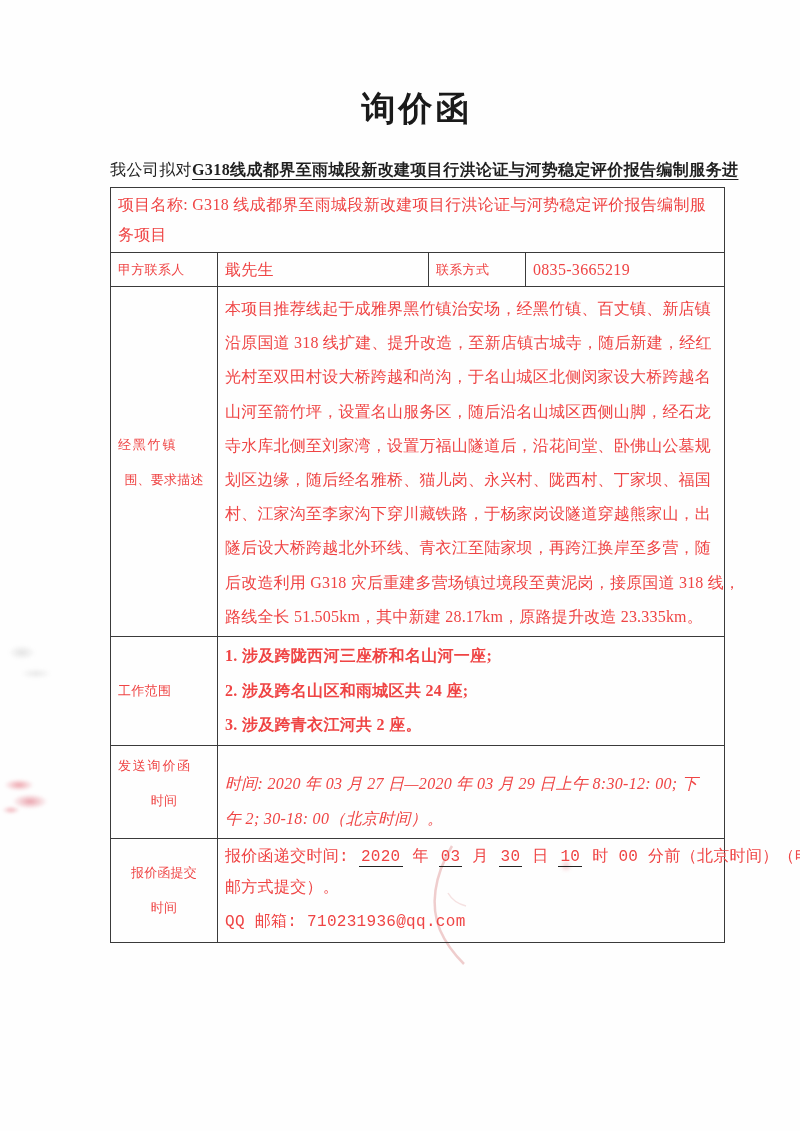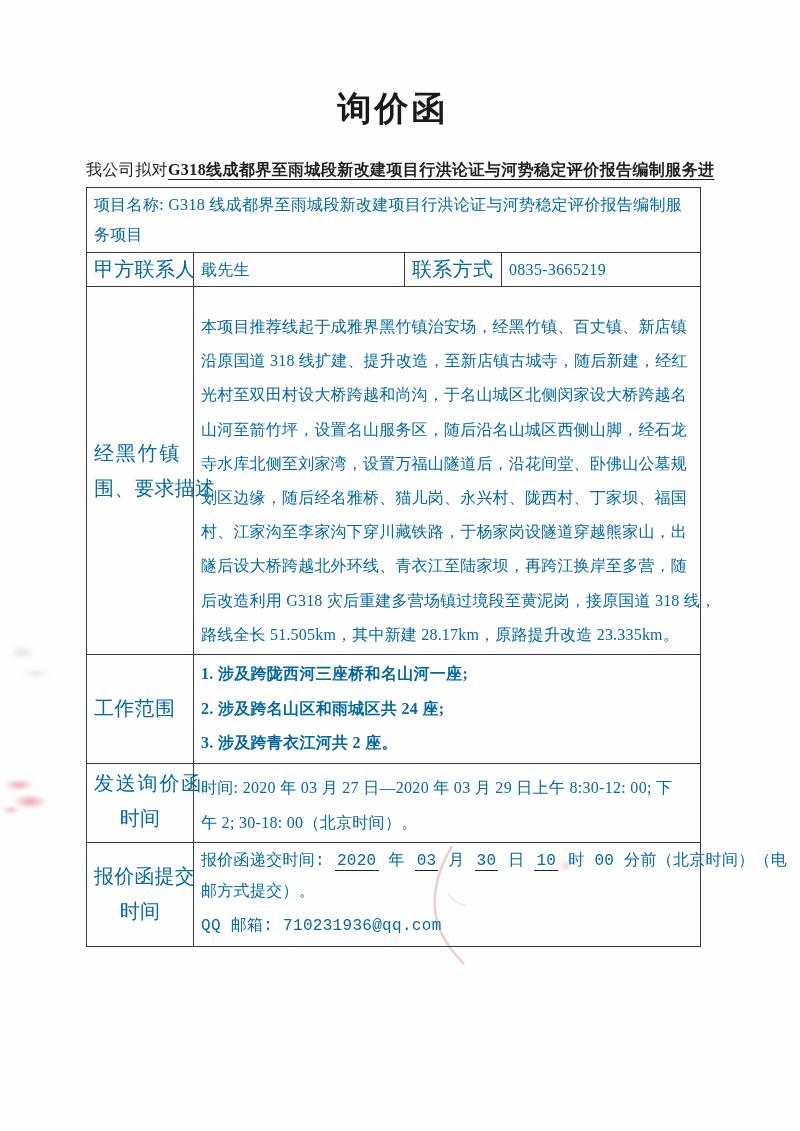--- a/index.html
+++ b/index.html
@@ -9,21 +9,21 @@
     width: 800px;
     height: 1131px;
     margin: 0 auto;
     background: #fefefe;
     overflow: hidden;
     font-family: "Liberation Serif", "DejaVu Serif", serif;
     color: #222;
   }
   .content {
     position: absolute;
-    left: 86px;
+    left: 110px;
     top: 86px;
     width: 614px;
   }
   .doc-title {
     text-align: center;
     font-size: 34px;
     font-weight: bold;
     letter-spacing: 3px;
     color: #1a1a1a;
     height: 46px;
@@ -43,37 +43,37 @@
     text-decoration: underline;
     text-underline-offset: 4px;
     text-decoration-thickness: 1px;
     font-weight: bold;
   }
   table.inquiry {
     border-collapse: collapse;
     width: 614px;
     table-layout: fixed;
     font-size: 16px;
-    color: #0369a1;
+    color: #ef4444;
   }
   table.inquiry td {
     border: 1px solid #3a3a3a;
     vertical-align: middle;
     padding: 2px 7px;
     letter-spacing: 0.3px;
   }
   td.full-row { line-height: 30px; text-align: left; letter-spacing: 0.8px; }
   tr.r1 td { height: 63px; }
   tr.r2 td { height: 36px; line-height: 32px; }
   tr.r3 td { height: 33px; line-height: 29px; white-space: nowrap; }
-  tr.r4 td.cell-content { height: 342px; vertical-align: top; padding-top: 23px; }
+  tr.r4 td.cell-content { height: 342px; vertical-align: top; padding-top: 5px; }
   tr.r5 td.cell-content { height: 104px; vertical-align: top; padding-top: 2px; }
-  tr.r6 td.cell-content { height: 74px; vertical-align: top; padding-top: 6px; }
+  tr.r6 td.cell-content { height: 74px; vertical-align: top; padding-top: 20px; font-style: italic; }
   tr.r7 td.cell-content { height: 90px; vertical-align: top; padding-top: 3px; font-family: Liberation Mono, monospace; }
-  .hdr-cell { font-size: 20px; }
+  .hdr-cell { font-size: 13px; }
   .hdr-line-sp { letter-spacing: 1.8px; white-space: nowrap; line-height: 35px; }
   .hdr-line { letter-spacing: 0.2px; white-space: nowrap; line-height: 35px; text-align: center; }
   .hdr-center { text-align: center; }
   .desc-line { line-height: 34.2px; white-space: nowrap; letter-spacing: 0.2px; }
   .work-line { line-height: 34.5px; white-space: nowrap; font-weight: bold; }
   .time-line { line-height: 35px; white-space: nowrap; }
   .submit-line { line-height: 31px; white-space: nowrap; }
   .u-date {
     border-bottom: 1px solid #222;
     padding: 0 2px;

